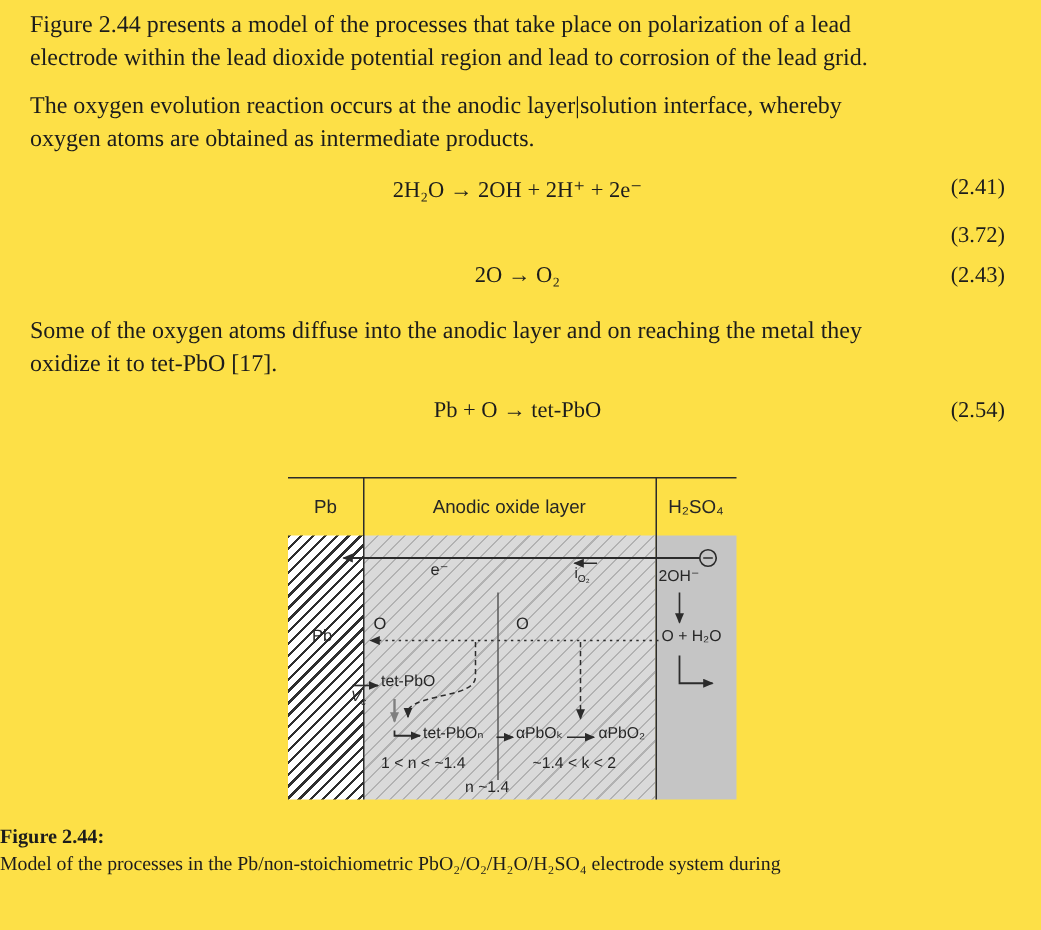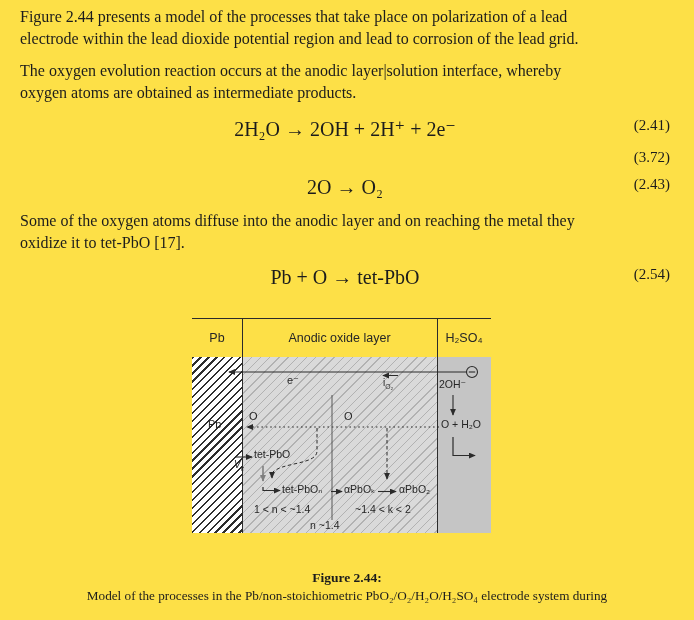--- a/index.html
+++ b/index.html
@@ -2,41 +2,41 @@
 <html><head>
 <meta charset="utf-8">
 <style>
   html,body{margin:0;padding:0;background:#fff;}
   #page{
     position:relative;width:694px;height:620px;background:#fde047;
     font-family:"Liberation Serif","DejaVu Serif",serif;color:#1c1c1c;overflow:hidden;
   }
   .bodyline{position:absolute;left:20px;width:660px;font-size:16px;line-height:21px;white-space:nowrap;}
   .eqrow{position:absolute;left:20px;width:650px;height:20px;}
-  .eqrow .formula{position:absolute;left:0;right:0;text-align:center;font-size:20px;white-space:nowrap;}
+  .eqrow .formula{position:absolute;left:0;right:0;text-align:center;font-size:15px;white-space:nowrap;}
   .eqrow .eqnum{position:absolute;right:0;top:0;font-size:15px;}
   
   #fig{position:absolute;left:192px;top:318px;width:299px;height:215px;
        font-family:"Liberation Sans","DejaVu Sans",sans-serif;color:#262626;}
   .fig-topline{position:absolute;left:0;top:0;width:299px;height:0;border-top:1.4px solid #2b2b2b;}
   .fig-vline{position:absolute;top:0;width:0;height:215px;border-left:1.4px solid #2b2b2b;}
   .hdrcell{position:absolute;top:0;height:39px;display:flex;align-items:center;justify-content:center;
            font-size:12.5px;}
   .region{position:absolute;top:39px;height:176px;}
   #region-pb{left:0;width:50px;
     background:repeating-linear-gradient(135deg,#2e2e2e 0 1.6px,#ffffff 1.6px 5.6px);}
   #region-oxide{left:50px;width:195px;background-color:#dadada;
     background-image:repeating-linear-gradient(135deg,#b2b2b2 0 1px,transparent 1px 6.5px);}
   #region-acid{left:245px;width:54px;background:#c5c5c5;}
   .figlabel{position:absolute;white-space:nowrap;line-height:1.05;}
   .fl11{font-size:11px;}
   .fl10{font-size:10.5px;}
   #fig svg{position:absolute;left:0;top:0;}
   
-  .cap{position:absolute;left:0;width:694px;text-align:center;font-size:13.2px;white-space:nowrap;margin-top:20px;}
+  .cap{position:absolute;left:0;width:694px;text-align:left;font-size:13.2px;white-space:nowrap;}
   sub{font-size:68%;}
 </style>
 </head>
 <body>
 
 <div id="page">
 
   <div class="bodyline" style="top:6px">Figure 2.44 presents a model of the processes that take place on polarization of a lead</div>
   <div class="bodyline" style="top:28px">electrode within the lead dioxide potential region and lead to corrosion of the lead grid.</div>
 

